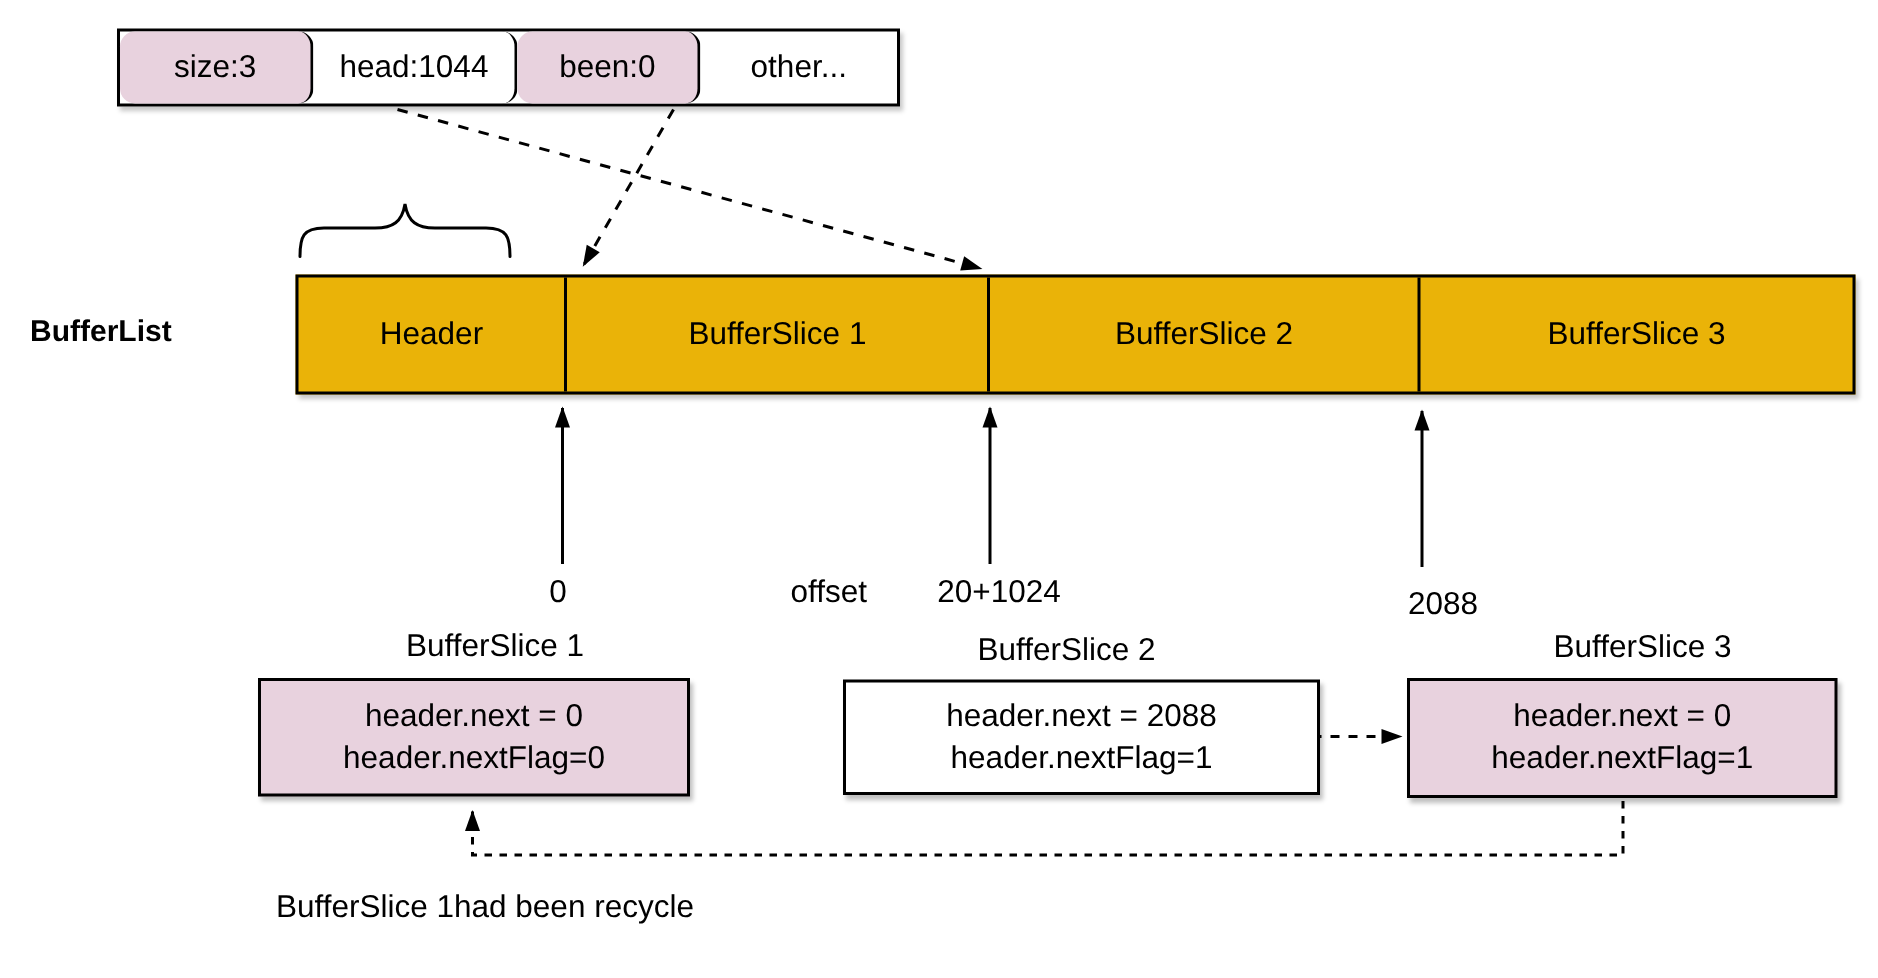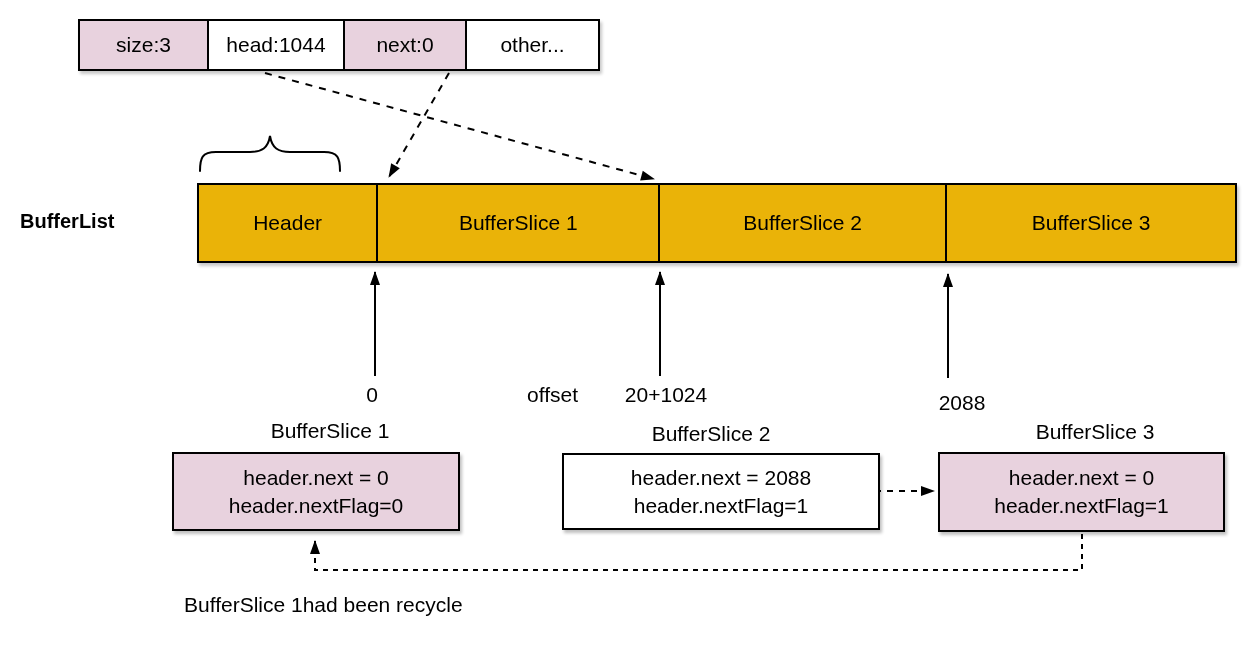--- a/index.html
+++ b/index.html
@@ -22,20 +22,21 @@
     box-sizing:border-box;
     background:#fff;
     box-shadow:2px 3px 3px rgba(0,0,0,0.22);
   }
   .hdr-cell{
     display:flex;align-items:center;justify-content:center;
     font-size:21px;
     border-right:2px solid #000;
     box-sizing:border-box;
     height:100%;
+    border-radius:10px;
   }
   .hdr-cell:last-child{border-right:none;justify-content:center;}
 
   
   .main-row{
     left:197px;top:183px;width:1040px;height:80px;
     display:flex;
     border:2px solid #000;
     box-sizing:border-box;
     background:#eab308;
@@ -105,21 +106,21 @@
   </svg>
 
   <div class="abs hdr-box">
     <div class="hdr-cell" style="width: 130px; background: rgb(232, 210, 222);">
       <span>size:3</span>
     </div>
     <div class="hdr-cell" style="width:137px">
       <span>head:1044</span>
     </div>
     <div class="hdr-cell" style="width: 123px; background: rgb(232, 210, 222);">
-      <span>next:0</span>
+      <span>been:0</span>
     </div>
     <div class="hdr-cell" style="width:132px">
       <span>other...</span>
     </div>
   </div>
 
   <div class="abs bufferlist-label">BufferList</div>
 
   <div class="abs main-row">
     <div class="main-cell" style="width:180px">

